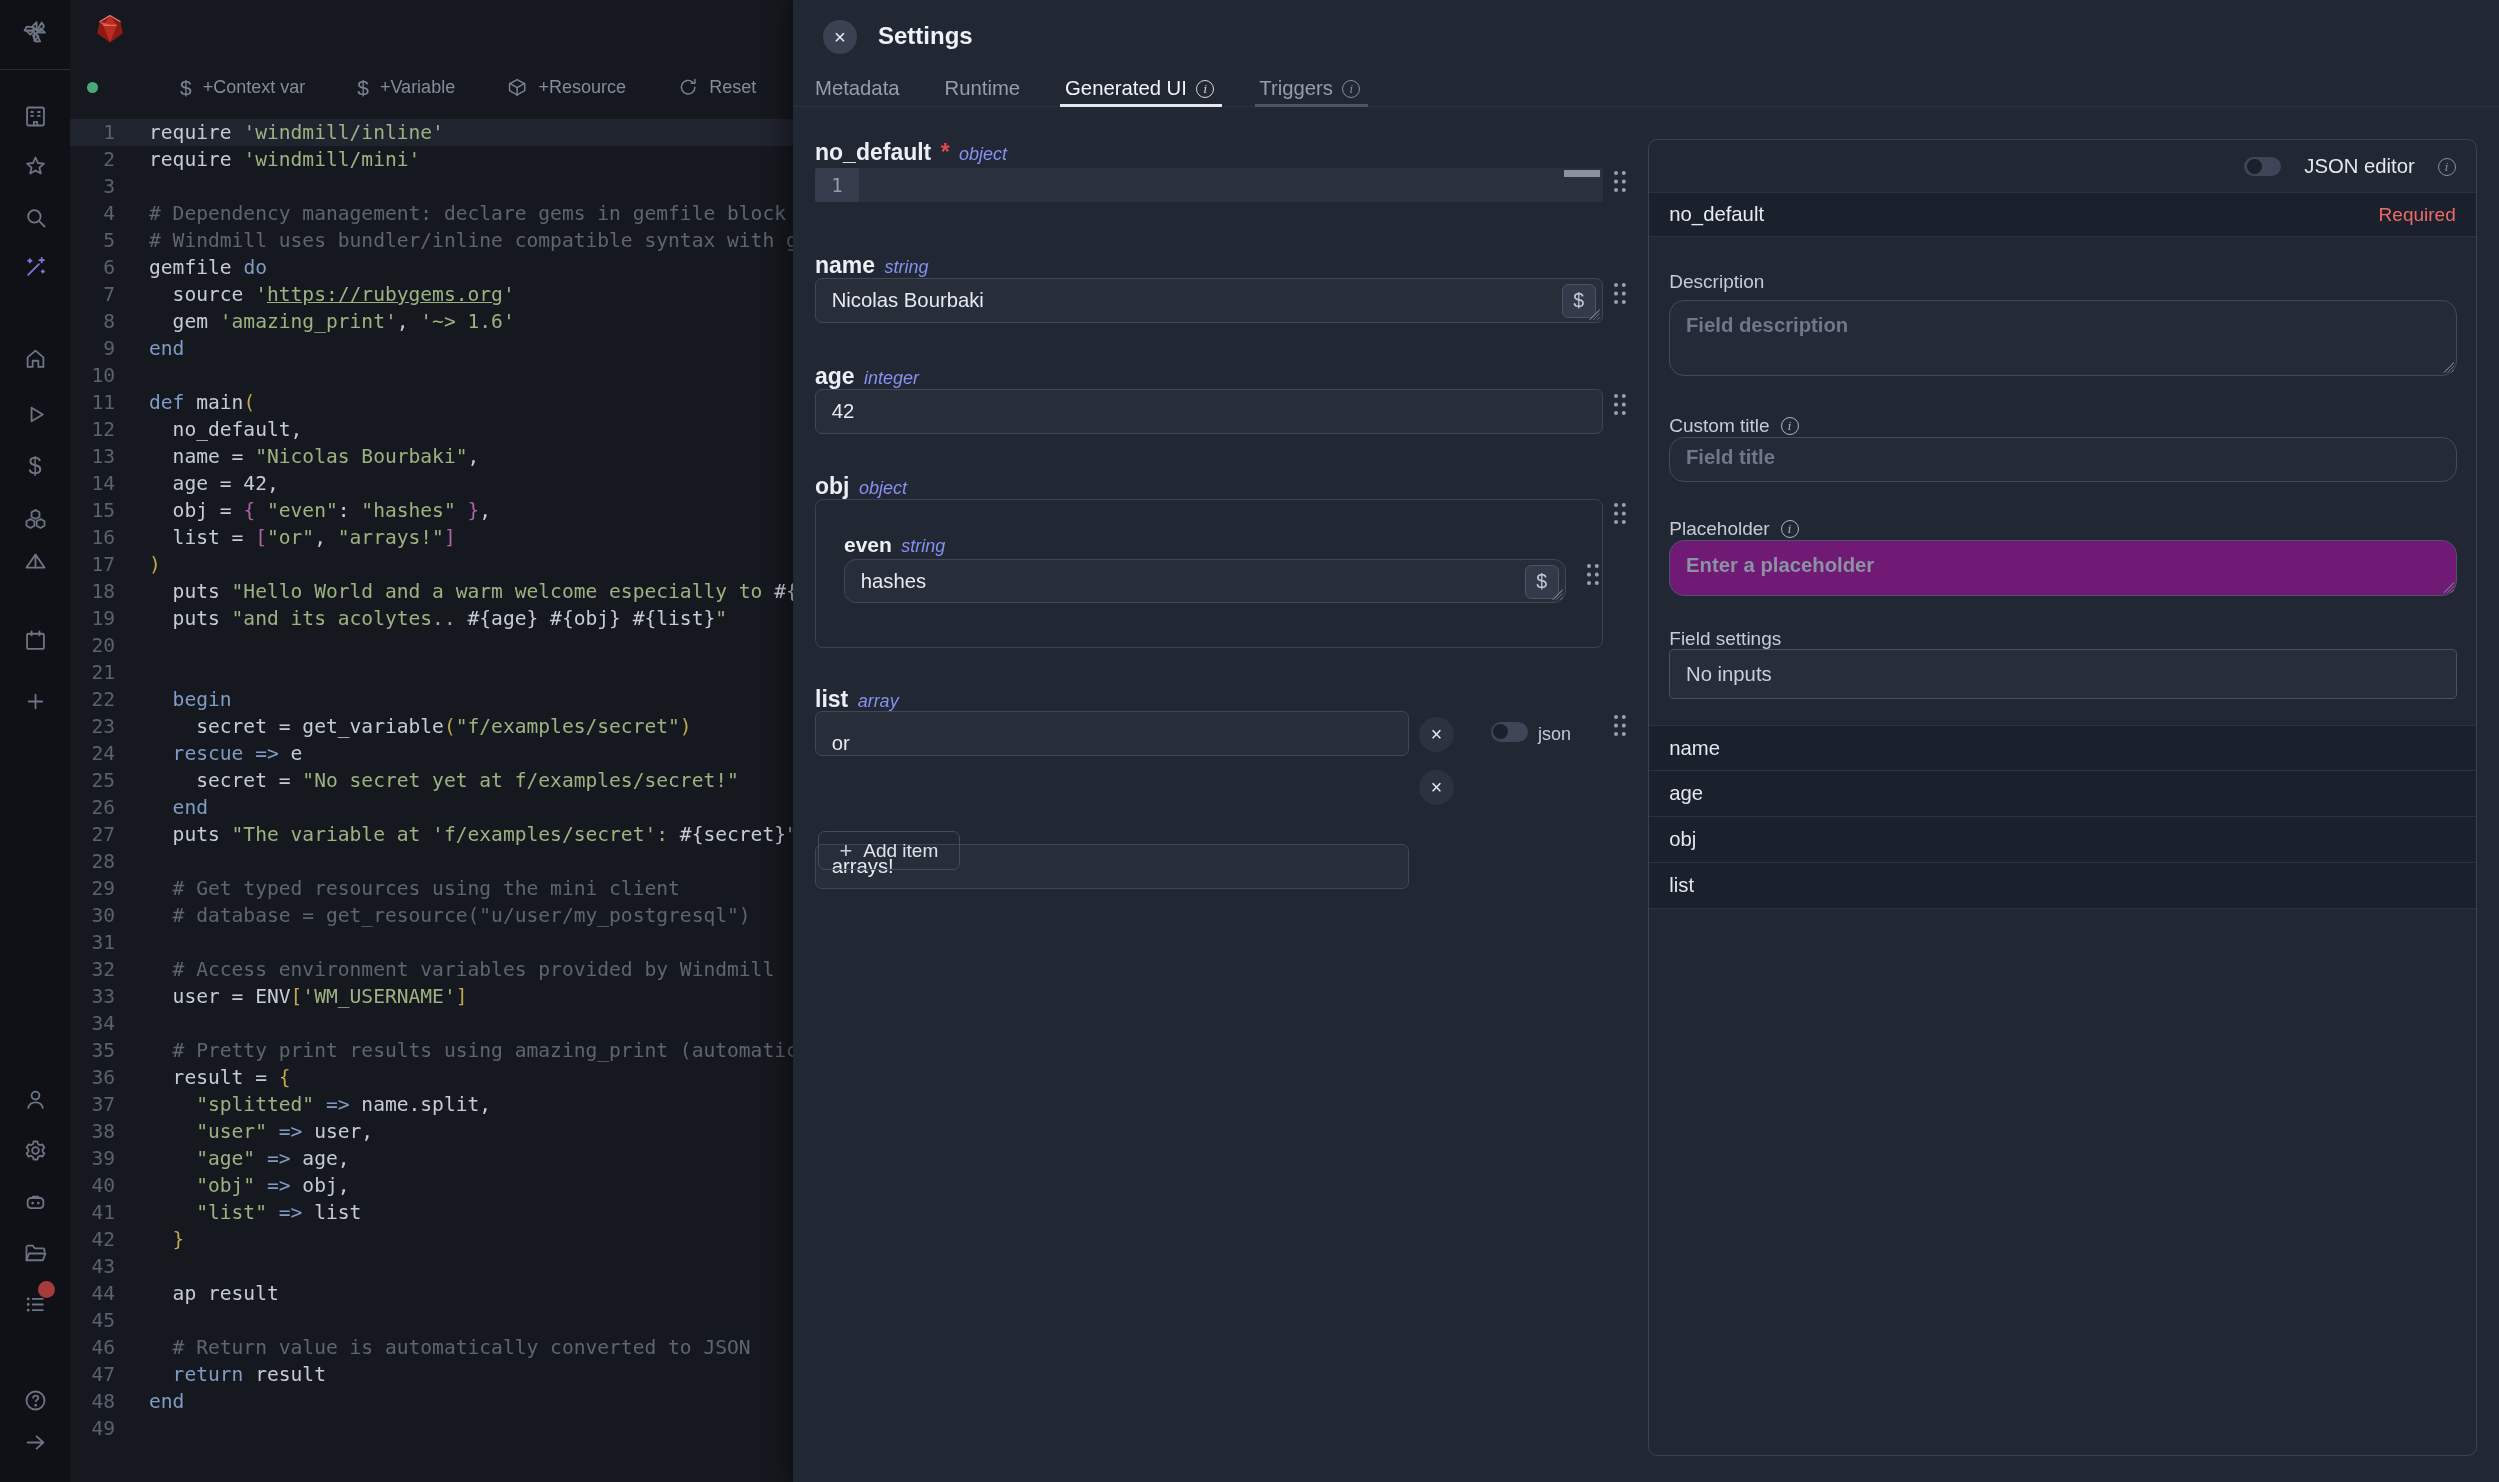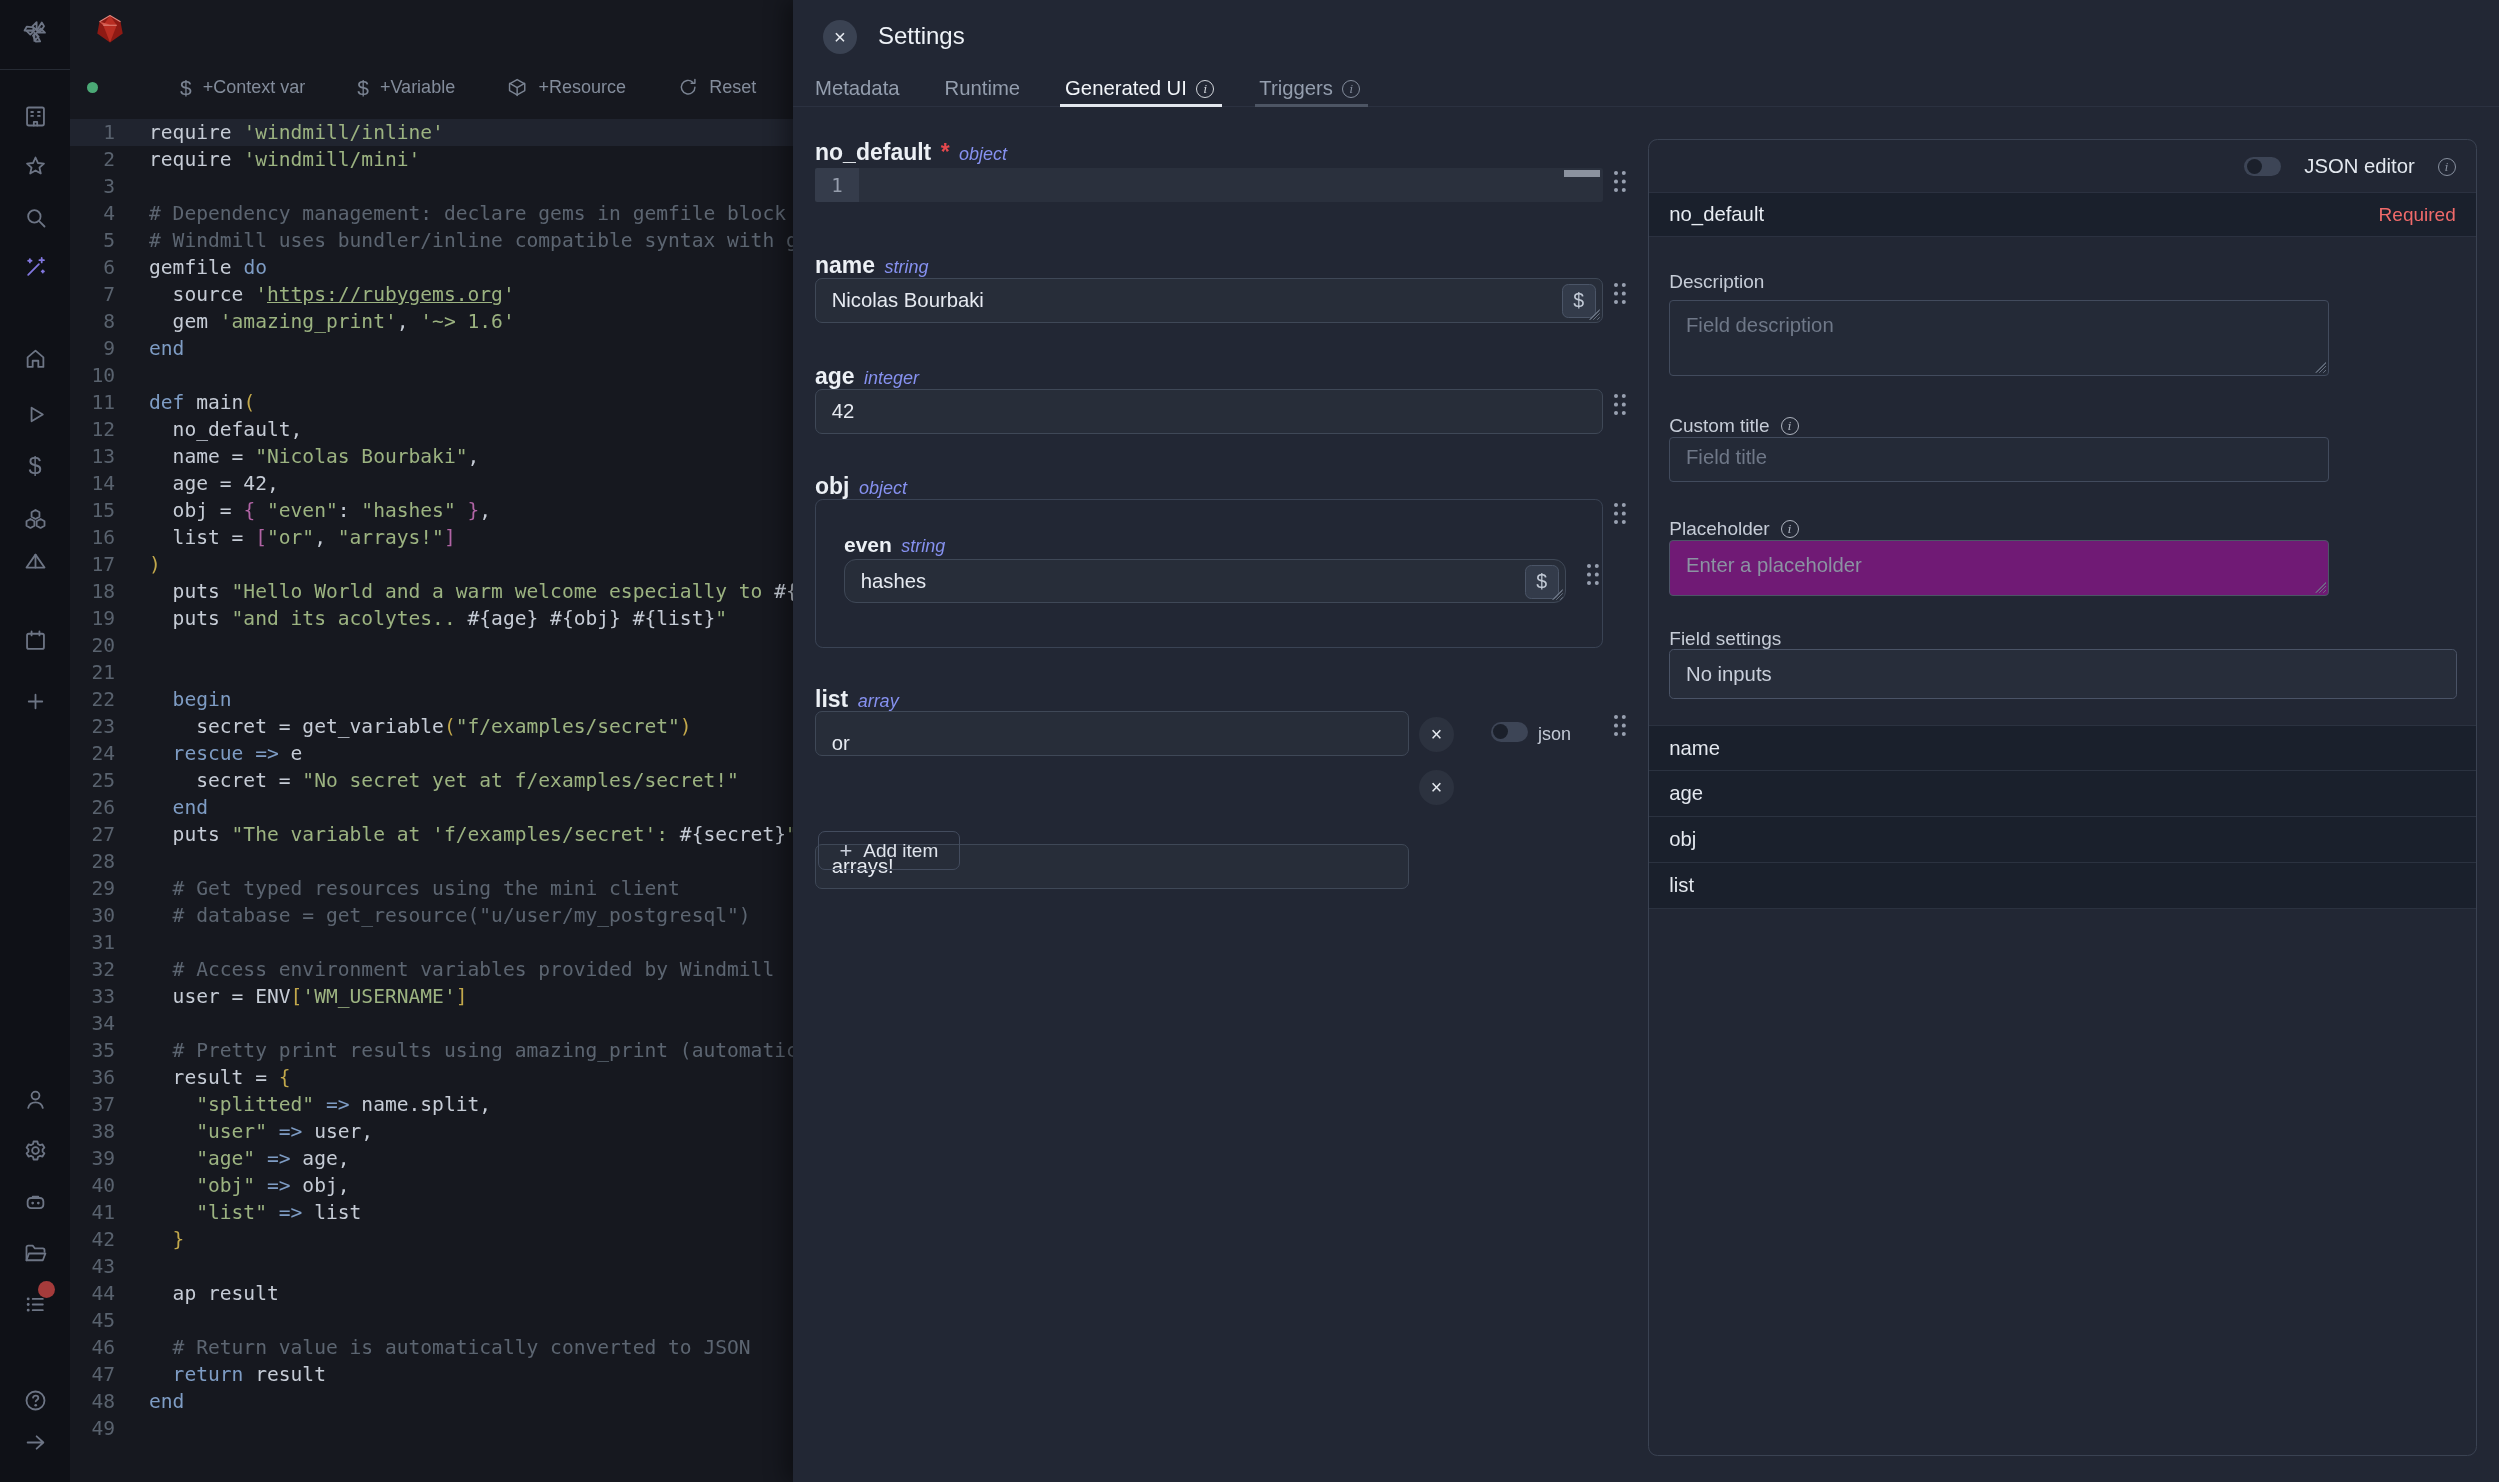--- a/index.html
+++ b/index.html
@@ -41,21 +41,21 @@
   .line.hl { background:#20242f; }
   .tok.p { color:#c6ccd6; } .tok.k { color:#7e9cc4; } .tok.s { color:#9cb381; }
   .tok.c { color:#5c6571; } .tok.y { color:#c2a84b; } .tok.m { color:#b164a5; }
   .tok.u { color:#9cb381; text-decoration:underline; }
 
   
   #overlay { position:absolute; left:793px; top:0; right:0; bottom:0; background:#222734; z-index:10;
     box-shadow:-7.8px 0 20.3px rgba(0,0,0,.4); color:#e6eaf1; }
   #ov-close { position:absolute; left:30px; top:20.3px; width:34px; height:34px; border-radius:50%;
     background:#3a4252; color:#e8ecf2; font-size:20.3px; display:flex; align-items:center; justify-content:center; }
-  #ov-title { position:absolute; left:85px; top:22px; font-size:24px; font-weight:400; color:#eef2f7; }
+  #ov-title { position:absolute; left:85px; top:22px; font-size:24px; font-weight:700; color:#eef2f7; }
   #tabs { position:absolute; left:0; top:71px; right:0; height:36px; display:flex; gap:45px;
     padding-left:22px; border-bottom:0.8px solid #2b3140; align-items:center; }
   .tab { position:relative; height:36px; display:flex; align-items:center; gap:9.4px; font-size:20.3px;
     color:#949eae; }
   .tab.active { color:#f2f5f9; }
   .tab .bar { position:absolute; left:-4.7px; right:-7.8px; bottom:-0.8px; height:3.1px; }
   .tab.active .bar { background:#e3e7ee; }
   .tab.grayline .bar { background:#4d5564; }
   .info-i { width:18px; height:18px; border:1.3px solid currentColor; border-radius:50%; font-size:11.7px;
     display:inline-flex; align-items:center; justify-content:center; color:inherit; opacity:.85;
@@ -102,22 +102,22 @@
   #panel-toprow { position:absolute; top:15px; right:20.3px; display:flex; align-items:center; gap:23px;
     color:#9aa3b2; }
   #panel-toprow .lbl { color:#e3e8ef; font-size:20.3px; }
   #panel-toprow .toggle { position:relative; }
   .sel-row { position:absolute; left:0; right:0; top:52px; height:45px; background:#1a202c;
     border-top:0.8px solid #2b3140; border-bottom:0.8px solid #2b3140; display:flex; align-items:center;
     justify-content:space-between; padding:0 20.3px; }
   .sel-row .nm { font-size:20.3px; color:#e8ecf2; }
   .sel-row .req { font-size:19px; color:#f06a6a; }
   .p-label { position:absolute; left:20.3px; font-size:19px; color:#c6ccd7; display:flex; gap:11px; align-items:center; }
-  .p-field { position:absolute; left:20.3px; width:660px; background:#242a37; border:0.8px solid #424b5d;
-    border-radius:4px; font-size:20.3px; color:#6f7888; display:flex; align-items:flex-start; padding:12.5px 0 0 15.7px; }
+  .p-field { position:absolute; left:20.3px; width:788px; background:#242a37; border:0.8px solid #424b5d;
+    border-radius:15px; font-size:20.3px; color:#6f7888; display:flex; align-items:flex-start; padding:12.5px 0 0 15.7px;font-weight:bold; }
   .p-field.light { background:#701a75; border-color:#4c5566; color:#8b93a2; }
   #fs-box { position:absolute; left:20.3px; top:509px; width:788px; height:50px; border:0.8px solid #4a5366;
     background:#272d3a; border-radius:4.7px; display:flex; align-items:center; padding-left:15.7px;
     font-size:20.3px; color:#c9cfdb; }
   #p-rows { position:absolute; left:0; right:0; top:585px; }
   .p-row { height:46px; background:#1a202c; border-bottom:0.8px solid #2b3240; display:flex;
     align-items:center; padding-left:20.3px; font-size:20.3px; color:#e4e8ef; }
   .p-row:first-child { border-top:0.8px solid #2b3240; }
 </style>
 </head>

